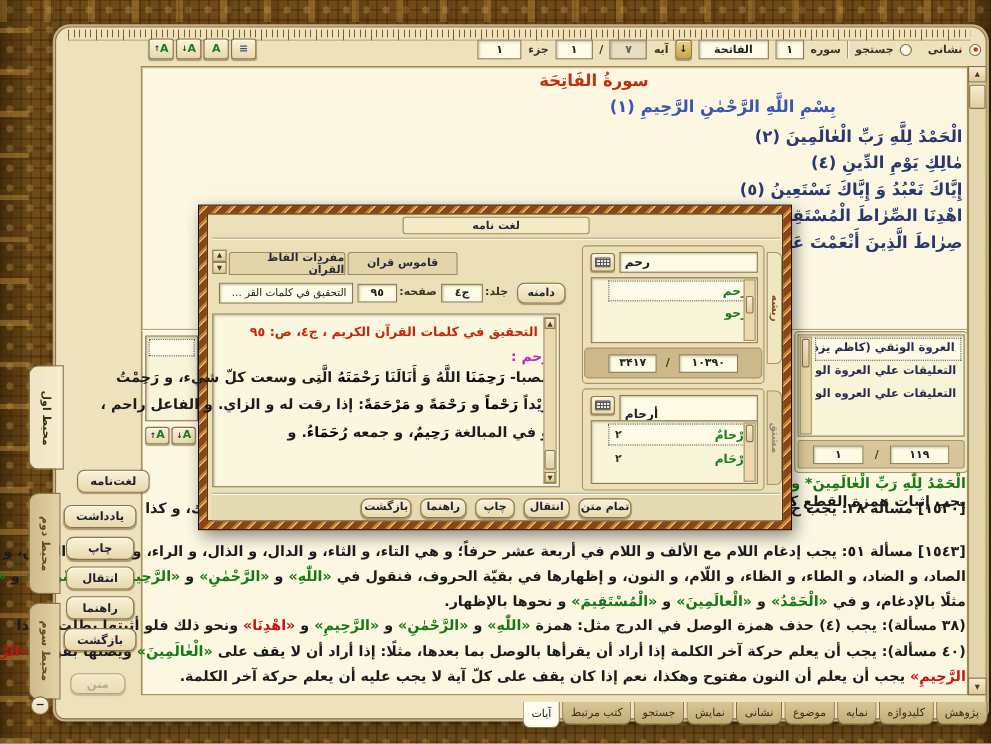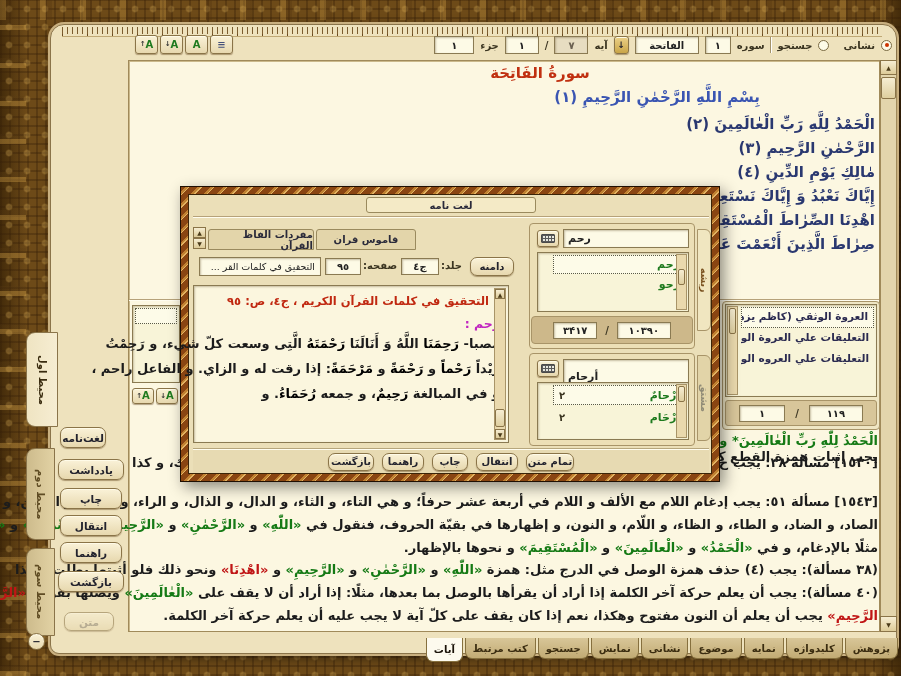--- a/index.html
+++ b/index.html
@@ -84,21 +84,21 @@
   .green-item{color:#1e7a1e;font-weight:bold;font-size:11px}
   .kbicon{width:14px;height:9px;border:1px solid #4a4a4a;border-radius:1px;background:
     repeating-linear-gradient(90deg,#5a5a5a 0 1px,rgba(0,0,0,0) 1px 3px),
     repeating-linear-gradient(0deg,#5a5a5a 0 1px,rgba(0,0,0,0) 1px 3px),#e8e8e0}
   .dictline{font-size:13px;font-weight:bold;line-height:25px;text-align:right;white-space:nowrap}
   .dheading{color:#c02810;font-size:11.5px;font-weight:bold;text-align:center}
   .dword{color:#c026c0;font-size:12.5px;font-weight:bold;text-align:right}
 
   .btab{height:21px;padding:0 7px;display:flex;align-items:center;justify-content:center;
     background:linear-gradient(#d8c698,#c2ab74);border:1px solid #86703e;border-top:none;
-    border-radius:0 0 7px 7px;font-size:10px;font-weight:bold;color:#3a2c10;white-space:nowrap}
+    border-radius:0 0 7px 7px;font-size:10px;font-weight:normal;color:#3a2c10;white-space:nowrap}
   .btab.on{background:#fdfaee;height:24px;color:#1a1208}
   .cornertab{background:linear-gradient(#f2e9cd,#d4c293);border:1px solid #7a6434;border-top:none;
     border-radius:0 0 9px 9px;display:flex;align-items:center;justify-content:center;
     font-size:11px;font-weight:bold;color:#3a2c10}
 </style>
 </head>
 <body>
 
 <div id="stage">
   <div class="abs edgeL"></div>
@@ -151,21 +151,20 @@
     </div>
   <div class="abs sc-thumb" style="left:881px;top:77px;width:15px;height:22px"></div>
   <div class="abs sc-btn" style="left:880px;top:616px;width:17px;height:16px">
       <span>▼</span>
     </div>
 
   <div class="abs qtitle" style="left:350px;top:64px;width:380px">سورةُ الفَاتِحَة</div>
   <div class="abs bismillah" style="left:300px;top:88px;width:460px">بِسْمِ اللَّهِ الرَّحْمٰنِ الرَّحِيمِ (١)</div>
   <div class="abs quran" style="left:280px;top:112px;width:595px">
     <div>الْحَمْدُ لِلَّهِ رَبِّ الْعٰالَمِينَ (٢)</div>
-    <div>الرَّحْمٰنِ الرَّحِيمِ (٣)</div>
     <div>مٰالِكِ يَوْمِ الدِّينِ (٤)</div>
     <div>إِيَّاكَ نَعْبُدُ وَ إِيَّاكَ نَسْتَعِينُ (٥)</div>
     <div>اهْدِنَا الصِّرٰاطَ الْمُسْتَقِيمَ (٦)</div>
     <div>صِرٰاطَ الَّذِينَ أَنْعَمْتَ عَلَيْهِمْ غَ</div>
   </div>
 
   <div class="abs groove" style="left:129px;top:299px;width:750px;height:1px"></div>
 
   <div class="abs listbox" style="left:132px;top:305px;width:48px;height:78px">
     <div class="selrow" style="margin:2px;height:16px"></div>
@@ -198,21 +197,21 @@
   <div class="abs cline" style="top:455px">[١٥٣٠] مسألة ٣٨: يجب ح</div>
   <div class="abs" style="left:132px;top:455px;width:56px;text-align:left;font-size:13px;font-weight:bold;color:#1c1c1c">ك، و كذا</div>
   <div class="abs cline" style="top:449px">يجب إثبات همزة القطع كه</div>
   <div class="abs cline" style="top:494px"><span class="seg-k">[١٥٤٣] مسألة ٥١: يجب إدغام اللام مع الألف و اللام في أربعة عشر حرفاً؛ و هي التاء، و الثاء، و الدال، و الذال، و الراء، و الزاي، و السين، و الشين، و</span></div>
   <div class="abs cline" style="top:517px"><span class="seg-k">الصاد، و الضاد، و الطاء، و الظاء، و اللّام، و النون، و إظهارها في بقيّة الحروف، فنقول في </span><span class="seg-g">«اللّٰهِ»</span><span class="seg-k"> و </span><span class="seg-g">«الرَّحْمٰنِ»</span><span class="seg-k"> و </span><span class="seg-g">«الرَّحِيمِ»</span><span class="seg-k"> و </span><span class="seg-g">«الصِّراطَ»</span><span class="seg-k"> و </span><span class="seg-g">«الضّالِّينَ»</span></div>
   <div class="abs cline" style="top:540px"><span class="seg-k">مثلًا بالإدغام، و في </span><span class="seg-g">«الْحَمْدُ»</span><span class="seg-k"> و </span><span class="seg-g">«الْعالَمِينَ»</span><span class="seg-k"> و </span><span class="seg-g">«الْمُسْتَقِيمَ»</span><span class="seg-k"> و نحوها بالإظهار.</span></div>
   <div class="abs cline" style="top:562px"><span class="seg-k">(٣٨ مسألة): يجب (٤) حذف همزة الوصل في الدرج مثل: همزة </span><span class="seg-g">«اللّٰهِ»</span><span class="seg-k"> و </span><span class="seg-g">«الرَّحْمٰنِ»</span><span class="seg-k"> و </span><span class="seg-g">«الرَّحِيمِ»</span><span class="seg-k"> و </span><span class="seg-r">«اهْدِنَا»</span><span class="seg-k"> ونحو ذلك فلو أثبتها بطلت، وكذا</span></div>
   <div class="abs cline" style="top:585px"><span class="seg-k">(٤٠ مسألة): يجب أن يعلم حركة آخر الكلمة إذا أراد أن يقرأها بالوصل بما بعدها، مثلًا: إذا أراد أن لا يقف على </span><span class="seg-g">«الْعٰالَمِينَ»</span><span class="seg-k"> ويصلها بقوله: </span><span class="seg-r">«الرَّحْمٰنِ</span></div>
   <div class="abs cline" style="top:608px"><span class="seg-r">الرَّحِيمِ»</span><span class="seg-k"> يجب أن يعلم أن النون مفتوح وهكذا، نعم إذا كان يقف على كلّ آية لا يجب عليه أن يعلم حركة آخر الكلمة.</span></div>
 
-  <div class="abs btn3d side-btn" style="left:60px;top:427px;width:46px;height:21px">لغت‌نامه</div>
+  <div class="abs btn3d side-btn" style="left:70px;top:427px;width:66px;height:21px">لغت‌نامه</div>
   <div class="abs btn3d side-btn" style="left:58px;top:459px;width:66px;height:21px">يادداشت</div>
   <div class="abs btn3d side-btn" style="left:60px;top:488px;width:62px;height:21px">چاپ</div>
   <div class="abs btn3d side-btn" style="left:60px;top:515px;width:62px;height:21px">انتقال</div>
   <div class="abs btn3d side-btn" style="left:60px;top:542px;width:62px;height:21px">راهنما</div>
   <div class="abs btn3d side-btn" style="left:58px;top:571px;width:66px;height:21px">بازگشت</div>
   <div class="abs btn3d side-btn disabled" style="left:64px;top:612px;width:50px;height:19px">متن</div>
 
   <div class="abs envtab on" style="left:26px;top:332px;width:32px;height:95px">محيط اول</div>
   <div class="abs envtab" style="left:26px;top:448px;width:29px;height:92px">محيط دوم</div>
   <div class="abs envtab" style="left:26px;top:548px;width:29px;height:88px">محيط سوم</div>

